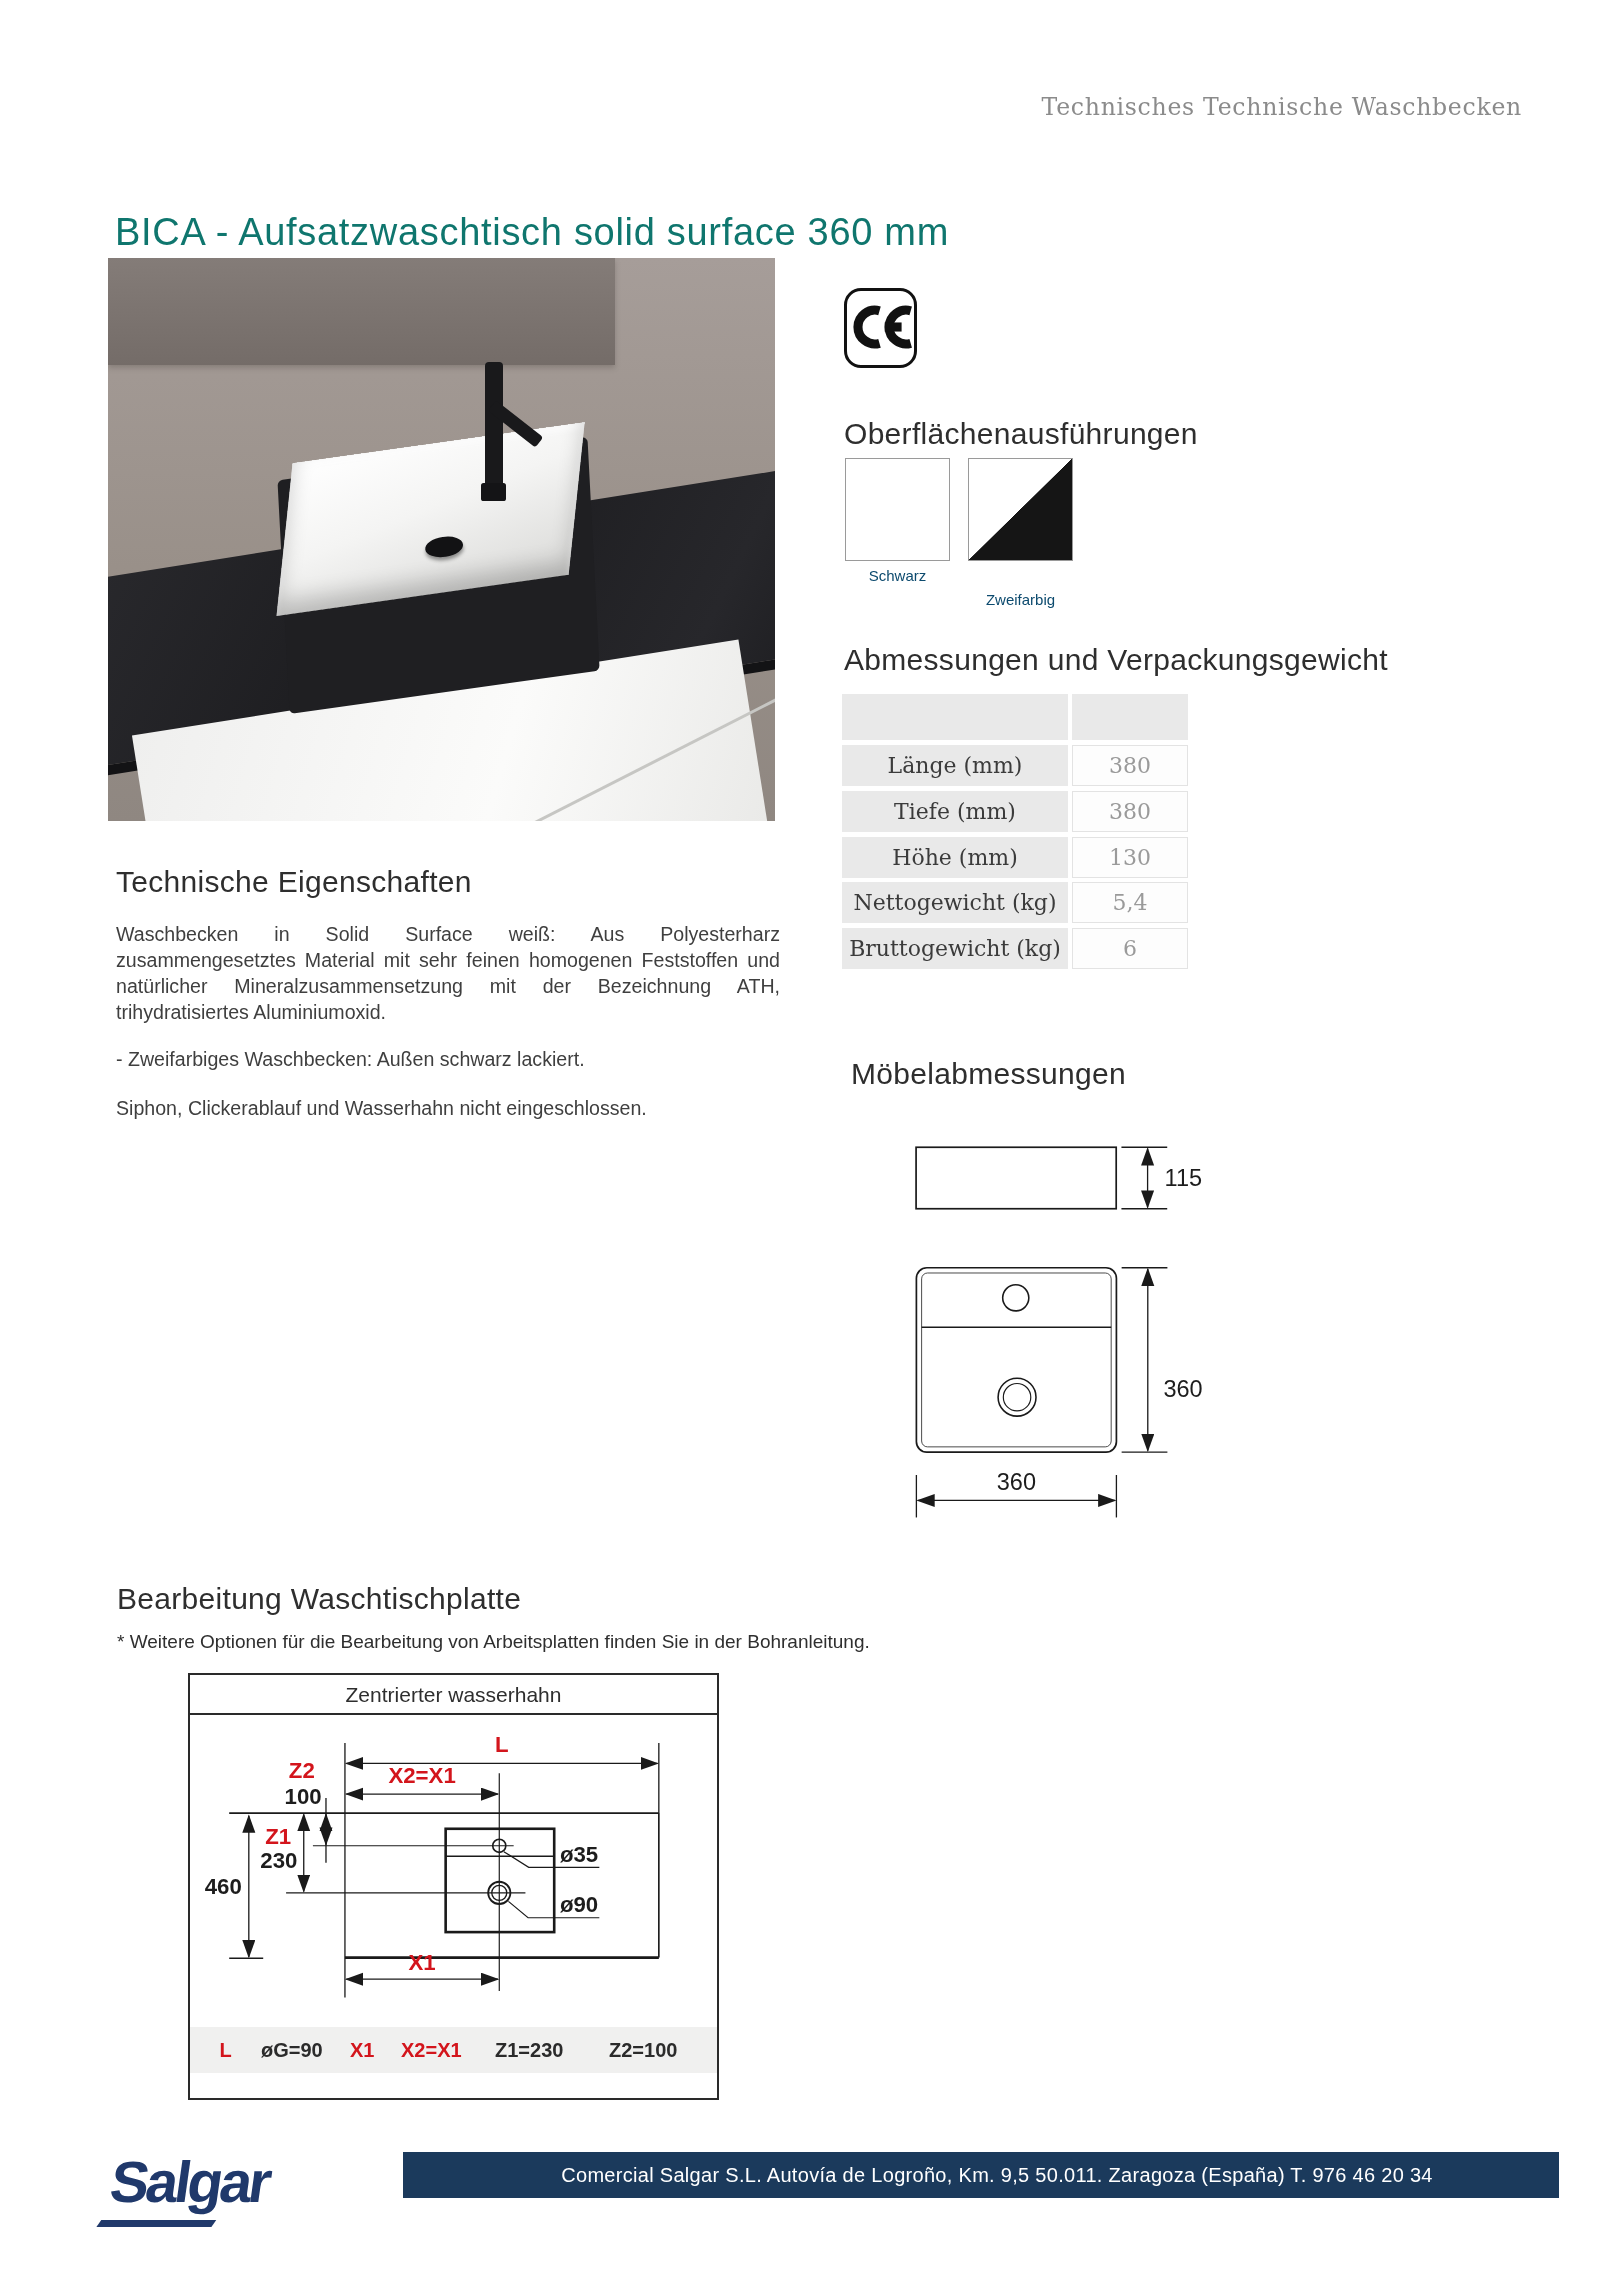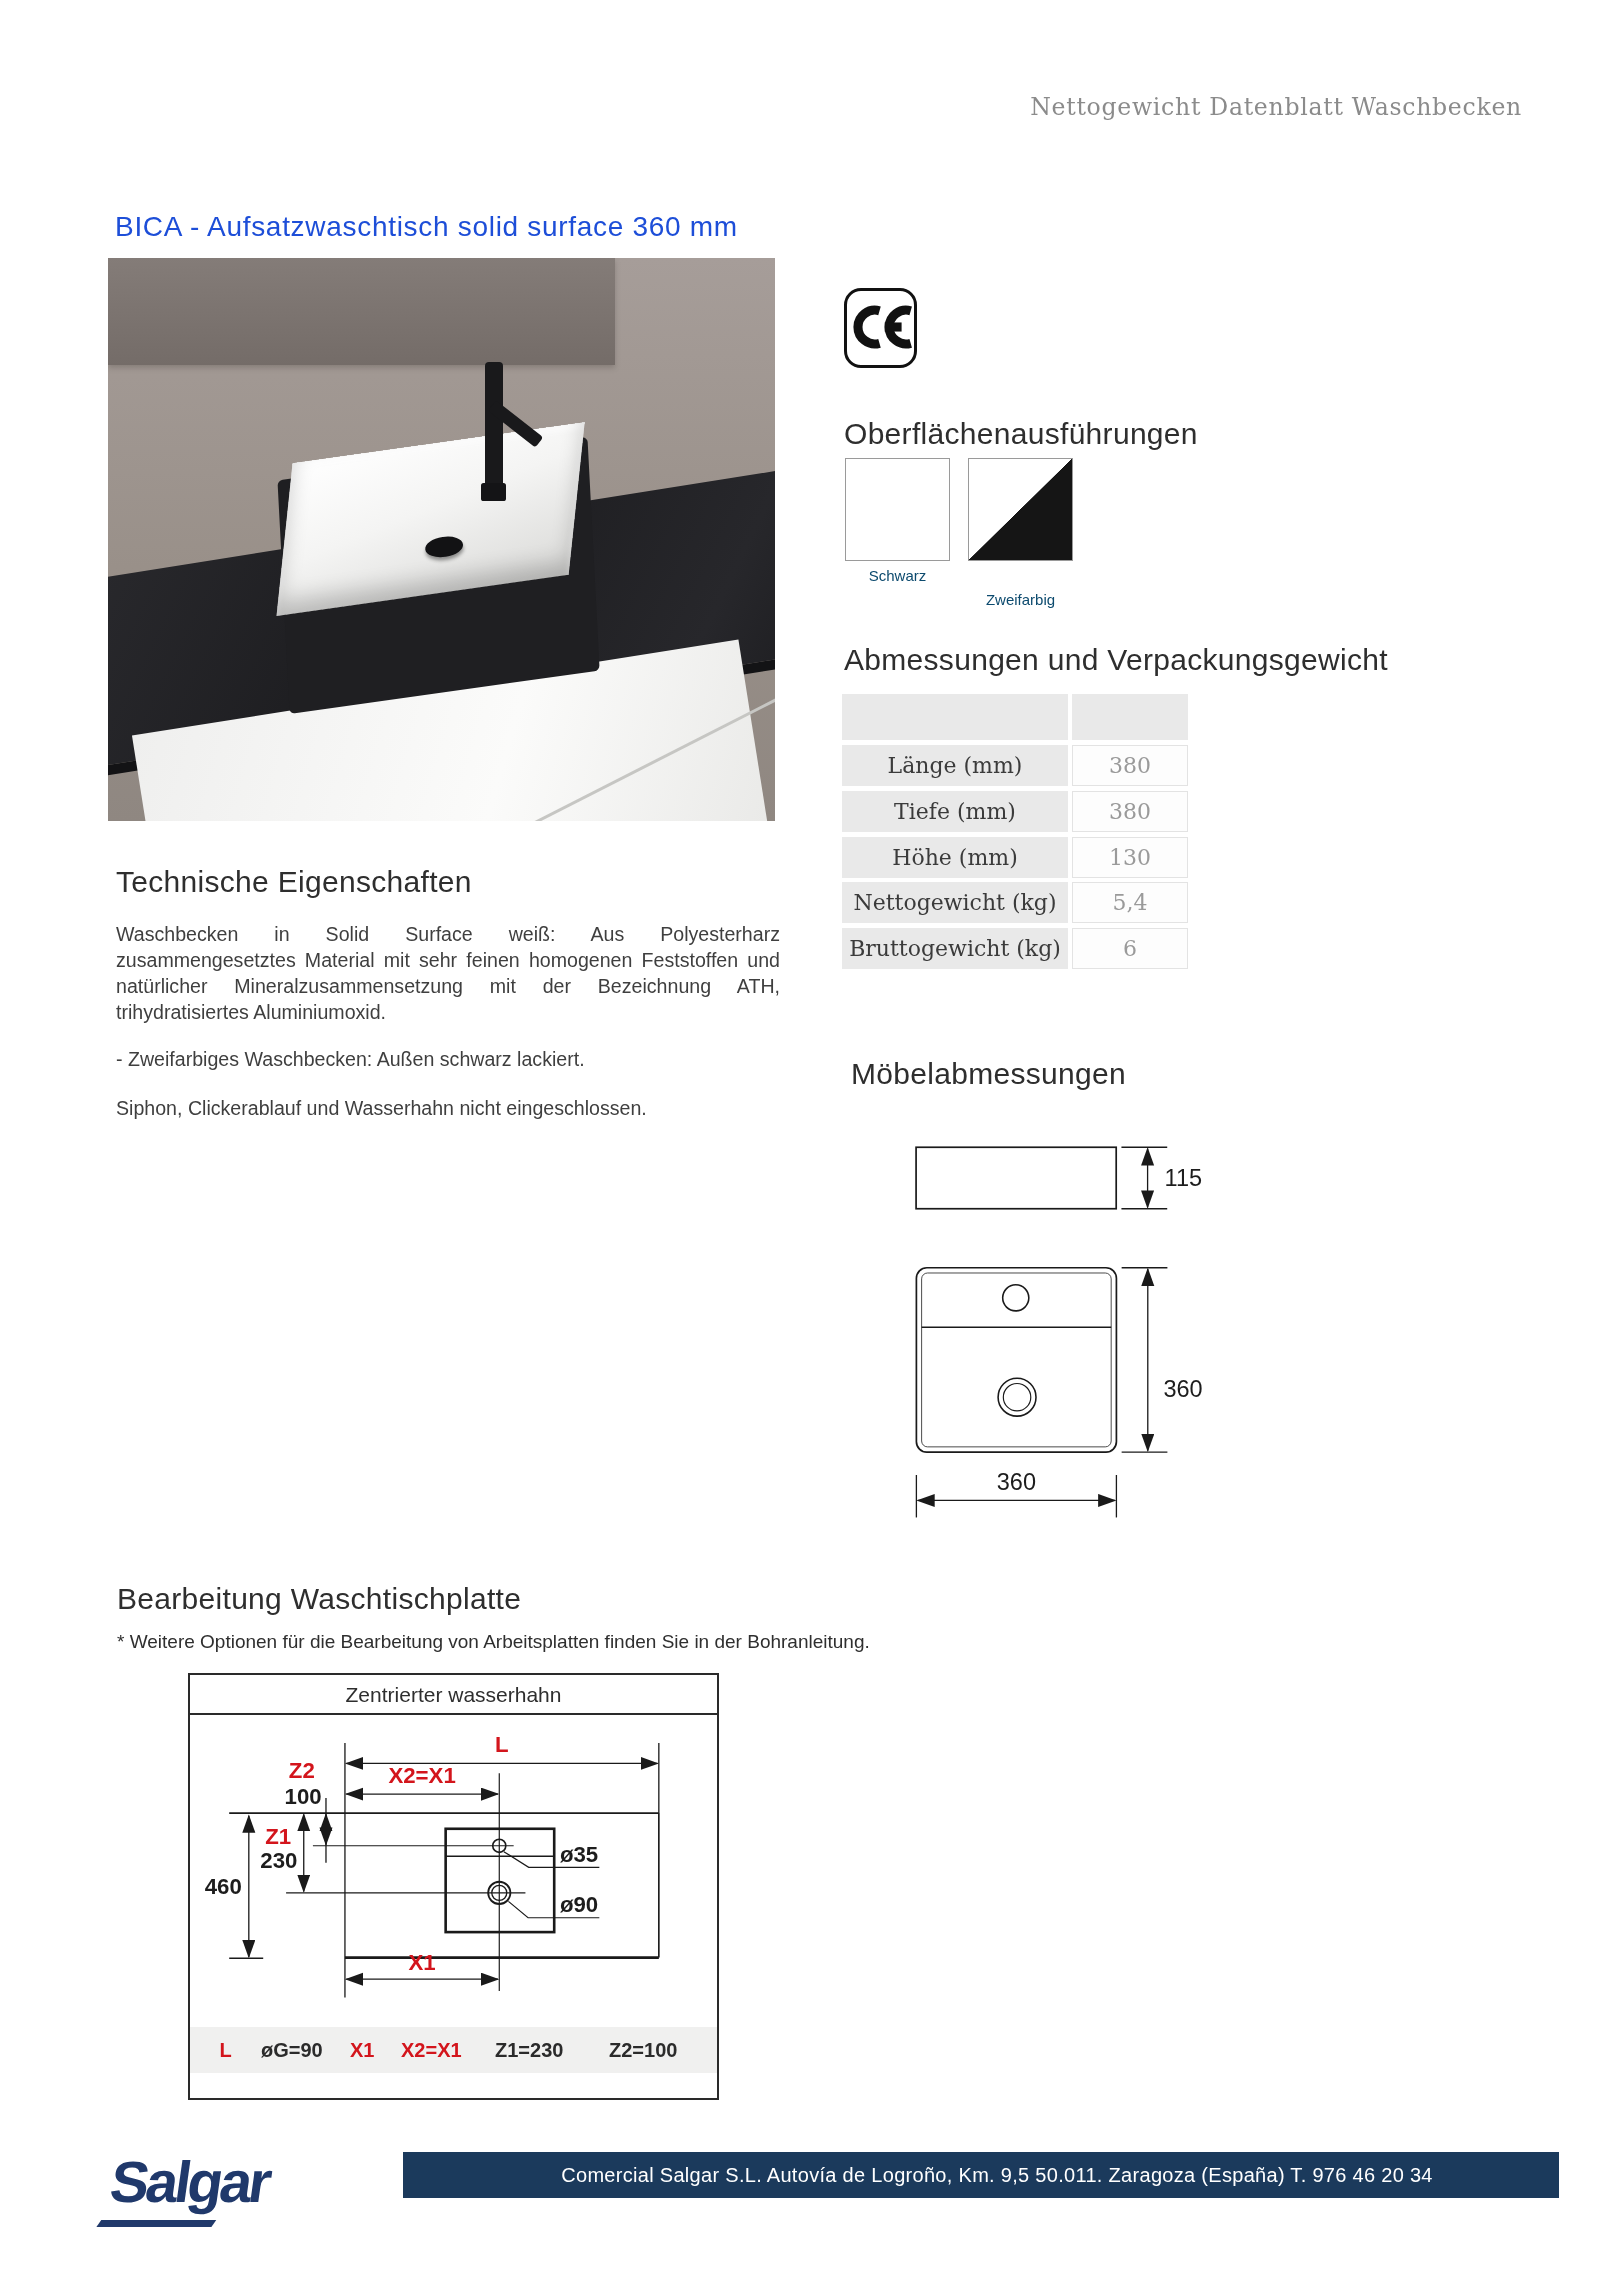--- a/index.html
+++ b/index.html
@@ -1,20 +1,20 @@
 <!DOCTYPE html>
 <html style="--red: #d3151c; --navy: #1b3a5c; --navy-logo: #20396b;font-size:10.5px"><head>
 <meta charset="utf-8">
 <style>
   html,body{margin:0;padding:0;background:#fff;}
   body{width:1623px;height:2295px;position:relative;font-family:"Liberation Sans",sans-serif;overflow:hidden;}
   .abs{position:absolute;}
   
   .header-note{font-family:"DejaVu Serif",serif;font-size:23.6px;color:#8b8b8b;letter-spacing:0.7px;}
-  .page-title{font-size:28px;color:#1d4ed8;letter-spacing:0.7px;}
+  .page-title{font-size:38px;color:#0f766e;letter-spacing:0.7px;}
   .section-heading{font-size:30px;color:#2e2e2e;letter-spacing:0.3px;}
   .body-text{font-size:19.6px;color:#3f3f3f;line-height:26px;}
   .justified{text-align:justify;}
   
   .ce-box{left:844px;top:288px;width:73px;height:80px;border:3.9px solid #111;border-radius:17px;box-sizing:border-box;}
   
   .swatch{width:105px;height:103px;border:1.3px solid #9a9a9a;box-sizing:border-box;background:#fff;}
   .swatch.two-tone{background:linear-gradient(to bottom right,#fff 49.6%,#151515 50%);}
   .swatch-label{font-family:Liberation Sans, sans-serif;font-size:15px;color:#0c4a6e;text-align:center;width:105px;}
   
@@ -50,21 +50,21 @@
   .faucet-base{position:absolute;left:55.9%;top:40%;width:3.8%;height:3.2%;background:#141416;border-radius:2.6px;}
   
   .footer-bar{left:403px;top:2152px;width:1124px;height:46px;background:var(--navy,#1b3a5c);display:flex;align-items:center;justify-content:center;padding-left:32px;}
   .footer-text{color:#fff;font-size:20px;letter-spacing:0.3px;}
   .logo{left:111px;top:2148px;font-size:58px;font-weight:700;color:var(--navy-logo,#20396b);transform:skewX(-8deg);letter-spacing:-3.3px;}
   .logo-underline{left:99px;top:2220px;width:115px;height:6.5px;background:var(--navy-logo,#20396b);transform:skewX(-35deg);}
 </style>
 </head>
 <body>
 
-<div class="abs header-note" style="right:101px;top:93px;">Nettogewicht Datenblatt Waschbecken</div>
+<div class="abs header-note" style="right:101px;top:93px;">Technisches Technische Waschbecken</div>
 <div class="abs page-title" style="left:115px;top:211px;">BICA - Aufsatzwaschtisch solid surface 360 mm</div>
 
 <div class="abs photo">
   <div class="mirror"></div>
   <div class="counter"></div>
   <div class="cabinet"></div>
   <div class="drawer-line"></div>
   <div class="basin">
     <div class="basin-outer"></div>
     <div class="basin-top"></div>

